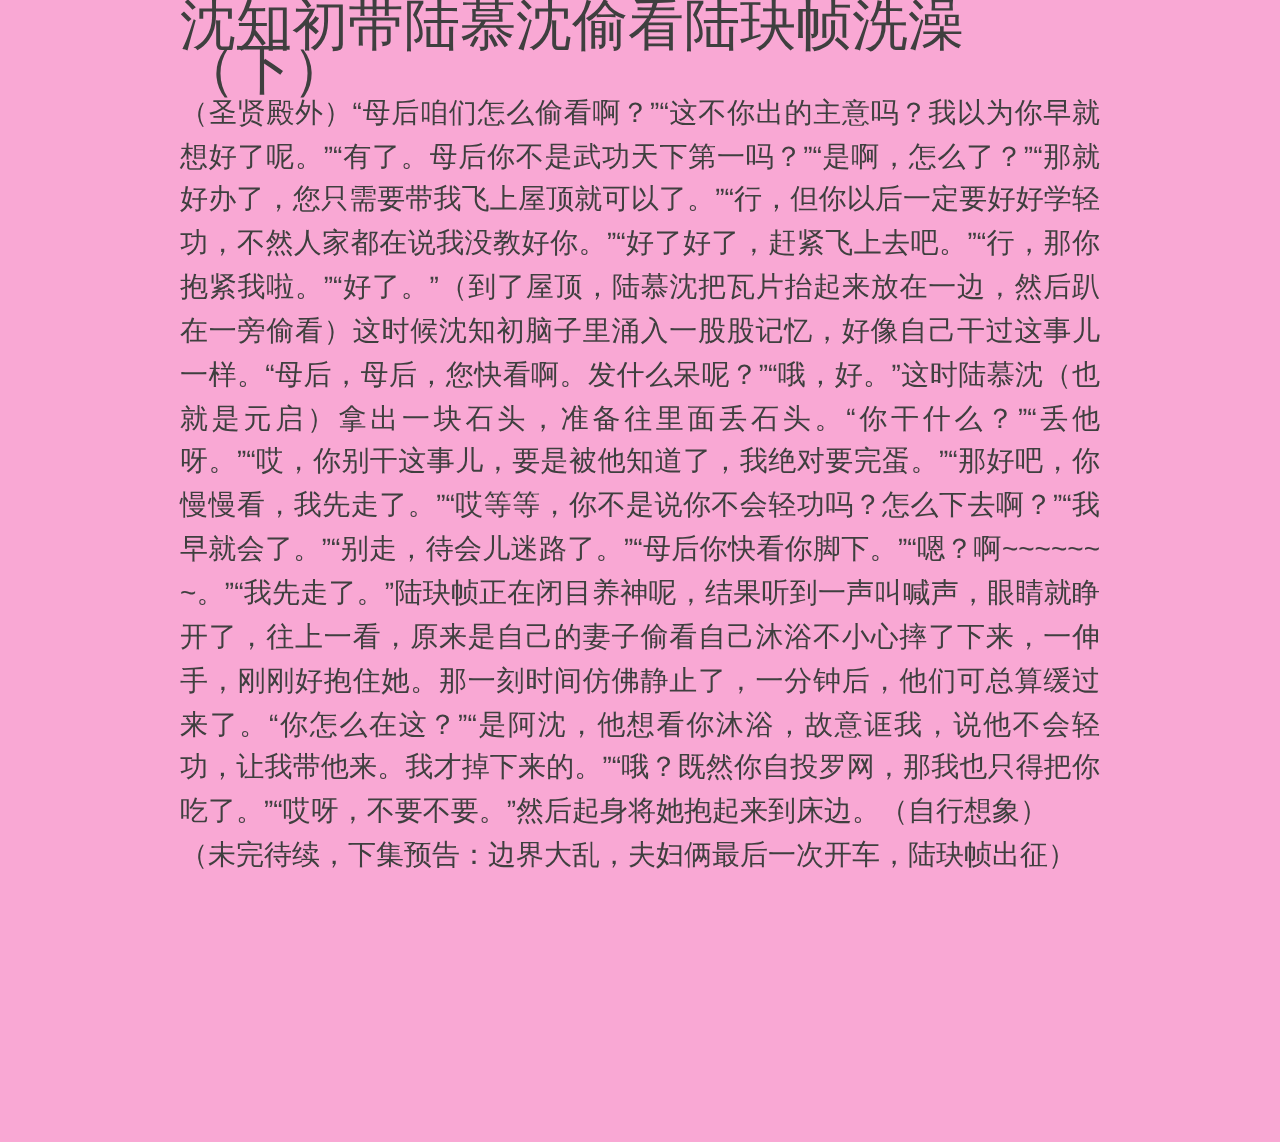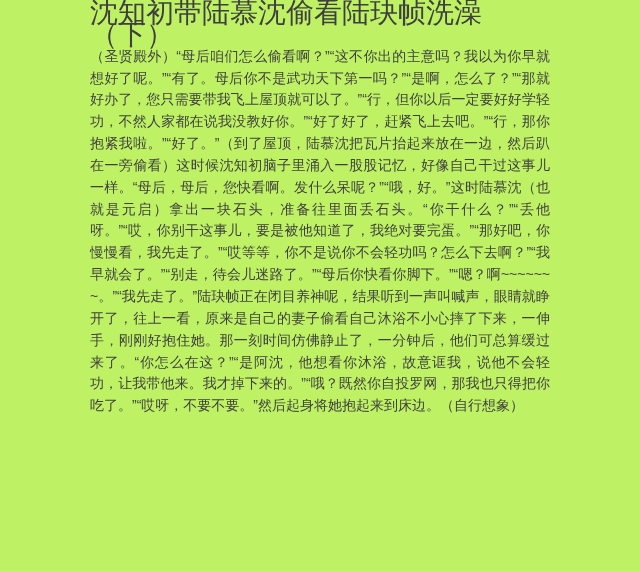--- a/index.html
+++ b/index.html
@@ -35,18 +35,19 @@
     margin: 0;
     font-weight: normal;
   }
   .para {
     margin: 0;
   }
 </style>
 </head>
 <body>
 
-<div class="page" style="background: #bef264;">
+<div class="page" style="background: #f9a8d4;">
   <div class="text-block" style="color: rgb(63, 63, 63);">
     <h1 class="title text-line">沈知初带陆慕沈偷看陆玦帧洗澡（下）</h1>
     <p class="para">（圣贤殿外）“母后咱们怎么偷看啊？”“这不你出的主意吗？我以为你早就想好了呢。”“有了。母后你不是武功天下第一吗？”“是啊，怎么了？”“那就好办了，您只需要带我飞上屋顶就可以了。”“行，但你以后一定要好好学轻功，不然人家都在说我没教好你。”“好了好了，赶紧飞上去吧。”“行，那你抱紧我啦。”“好了。”（到了屋顶，陆慕沈把瓦片抬起来放在一边，然后趴在一旁偷看）这时候沈知初脑子里涌入一股股记忆，好像自己干过这事儿一样。“母后，母后，您快看啊。发什么呆呢？”“哦，好。”这时陆慕沈（也就是元启）拿出一块石头，准备往里面丢石头。“你干什么？”“丢他呀。”“哎，你别干这事儿，要是被他知道了，我绝对要完蛋。”“那好吧，你慢慢看，我先走了。”“哎等等，你不是说你不会轻功吗？怎么下去啊？”“我早就会了。”“别走，待会儿迷路了。”“母后你快看你脚下。”“嗯？啊~~~~~~~。”“我先走了。”陆玦帧正在闭目养神呢，结果听到一声叫喊声，眼睛就睁开了，往上一看，原来是自己的妻子偷看自己沐浴不小心摔了下来，一伸手，刚刚好抱住她。那一刻时间仿佛静止了，一分钟后，他们可总算缓过来了。“你怎么在这？”“是阿沈，他想看你沐浴，故意诓我，说他不会轻功，让我带他来。我才掉下来的。”“哦？既然你自投罗网，那我也只得把你吃了。”“哎呀，不要不要。”然后起身将她抱起来到床边。（自行想象）</p>
+    <p class="para">（未完待续，下集预告：边界大乱，夫妇俩最后一次开车，陆玦帧出征）</p>
   </div>
 </div>
 
 </body></html>

